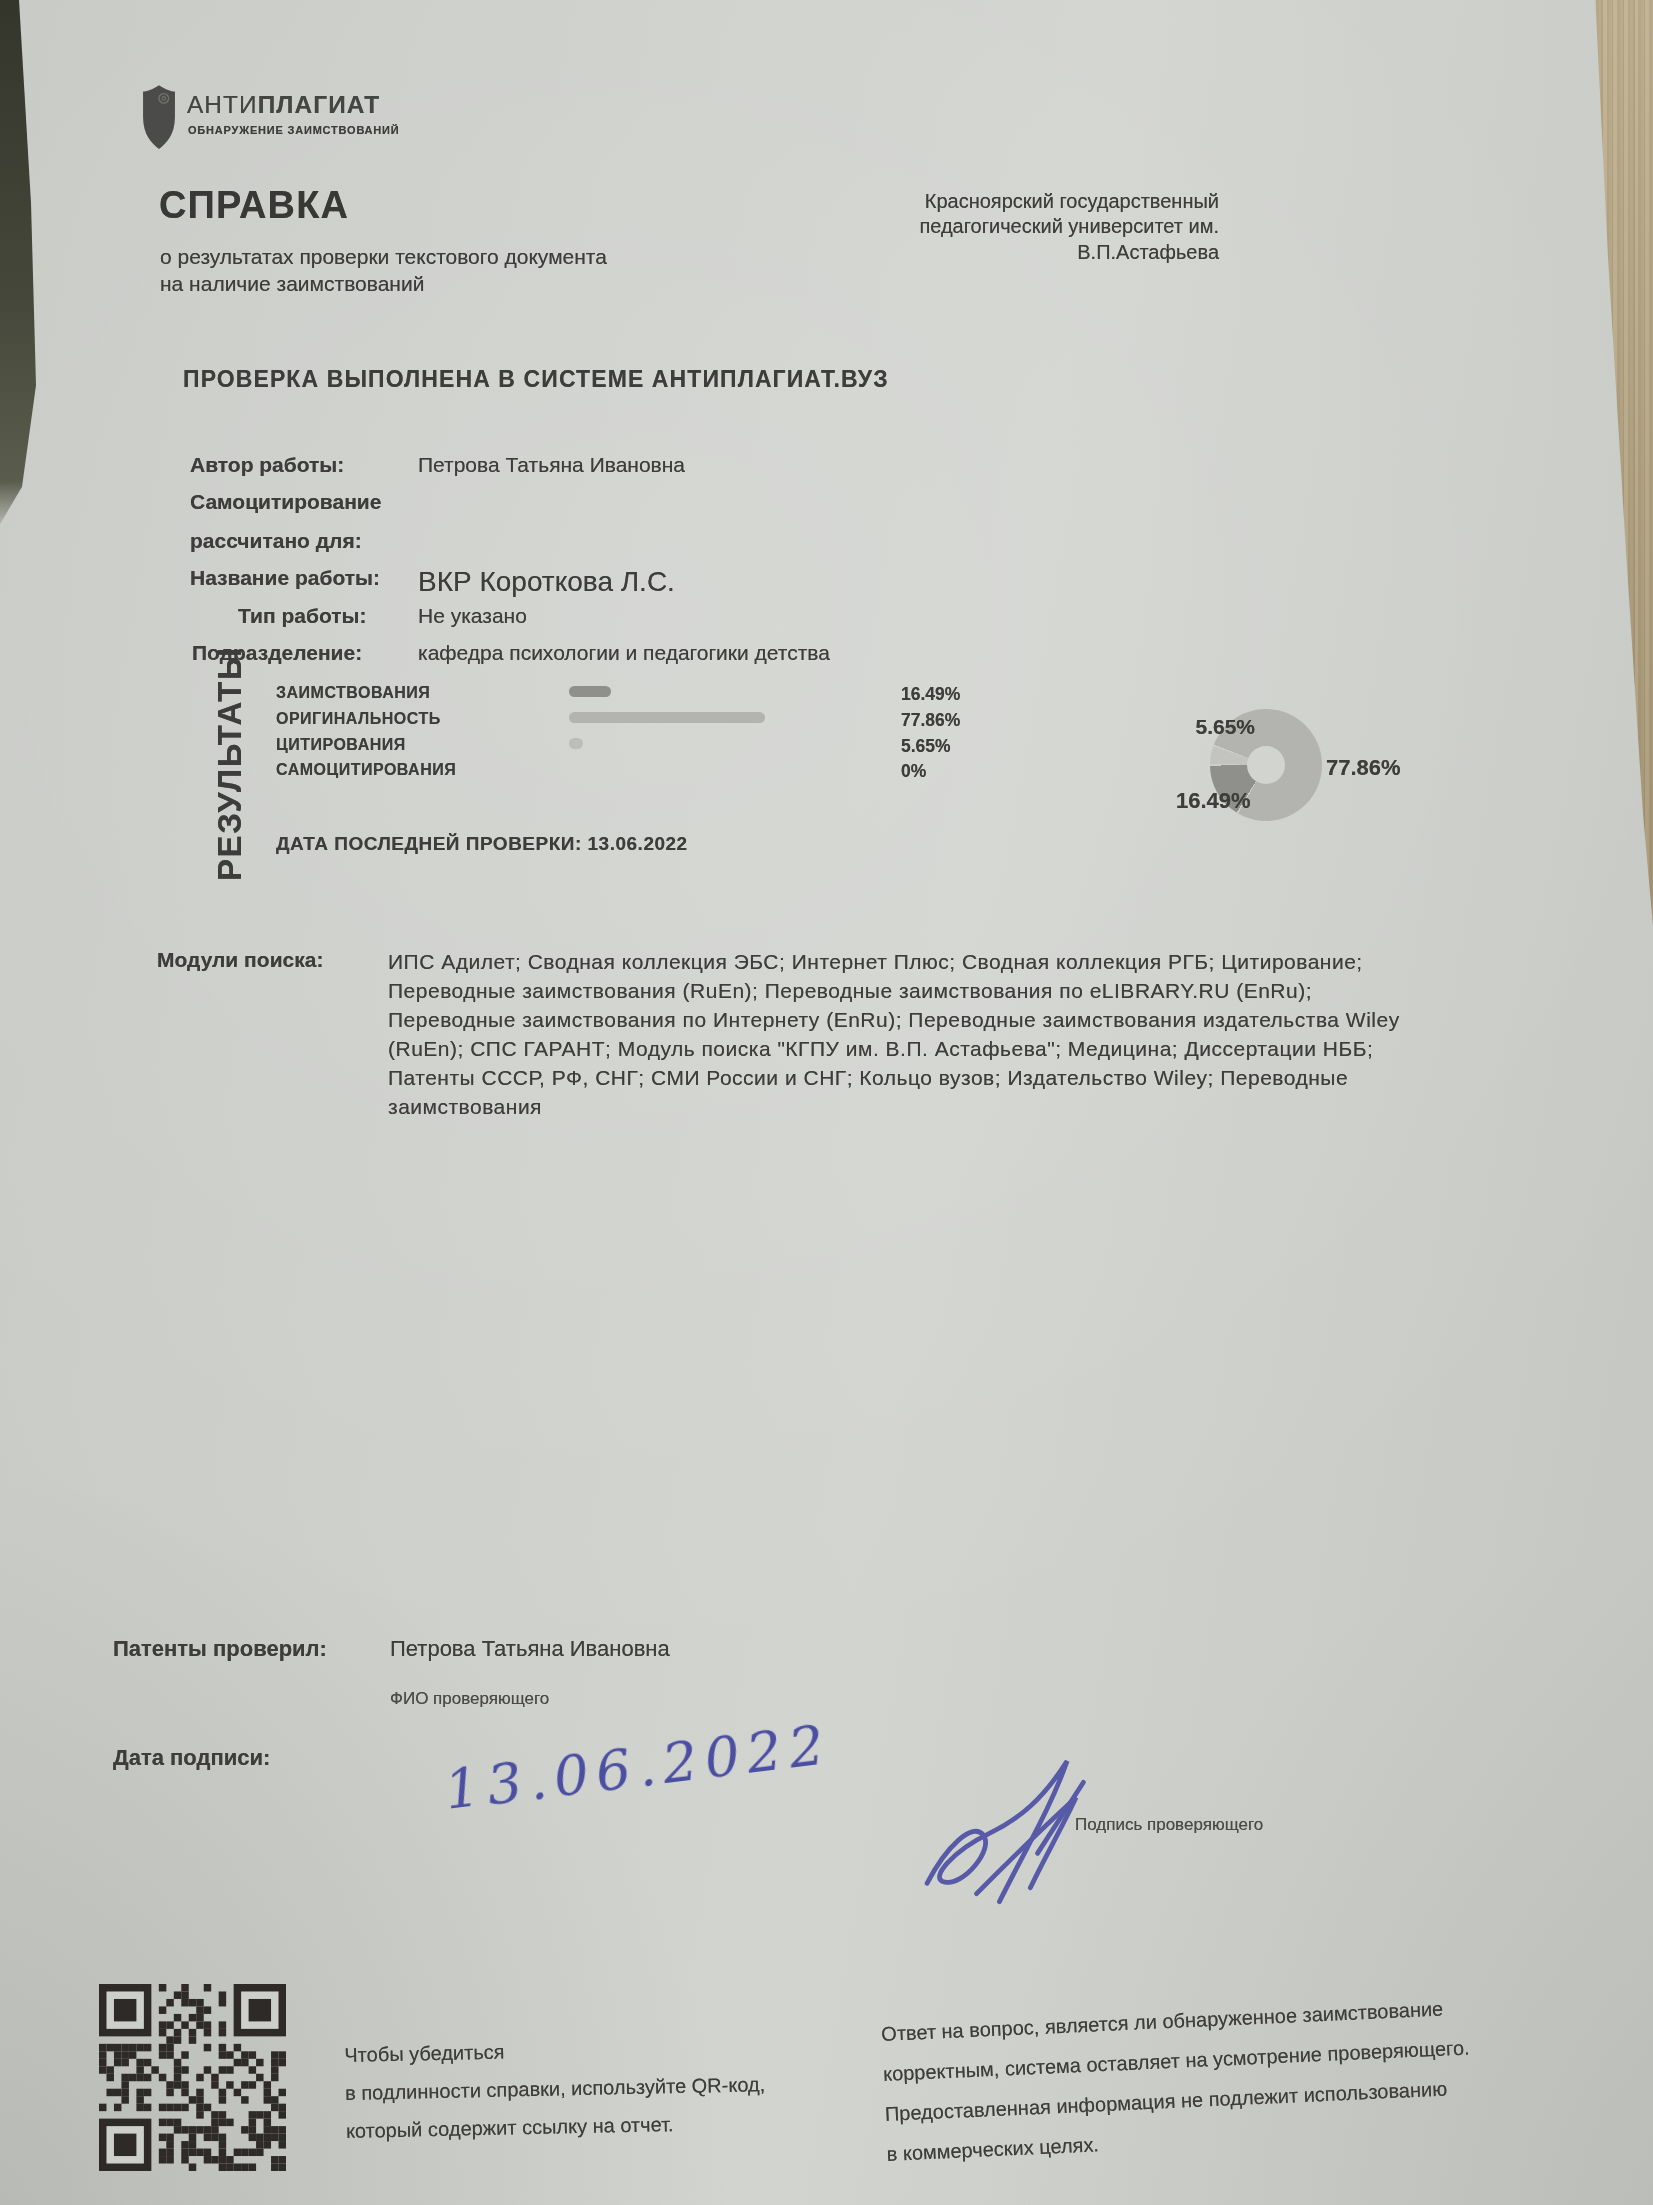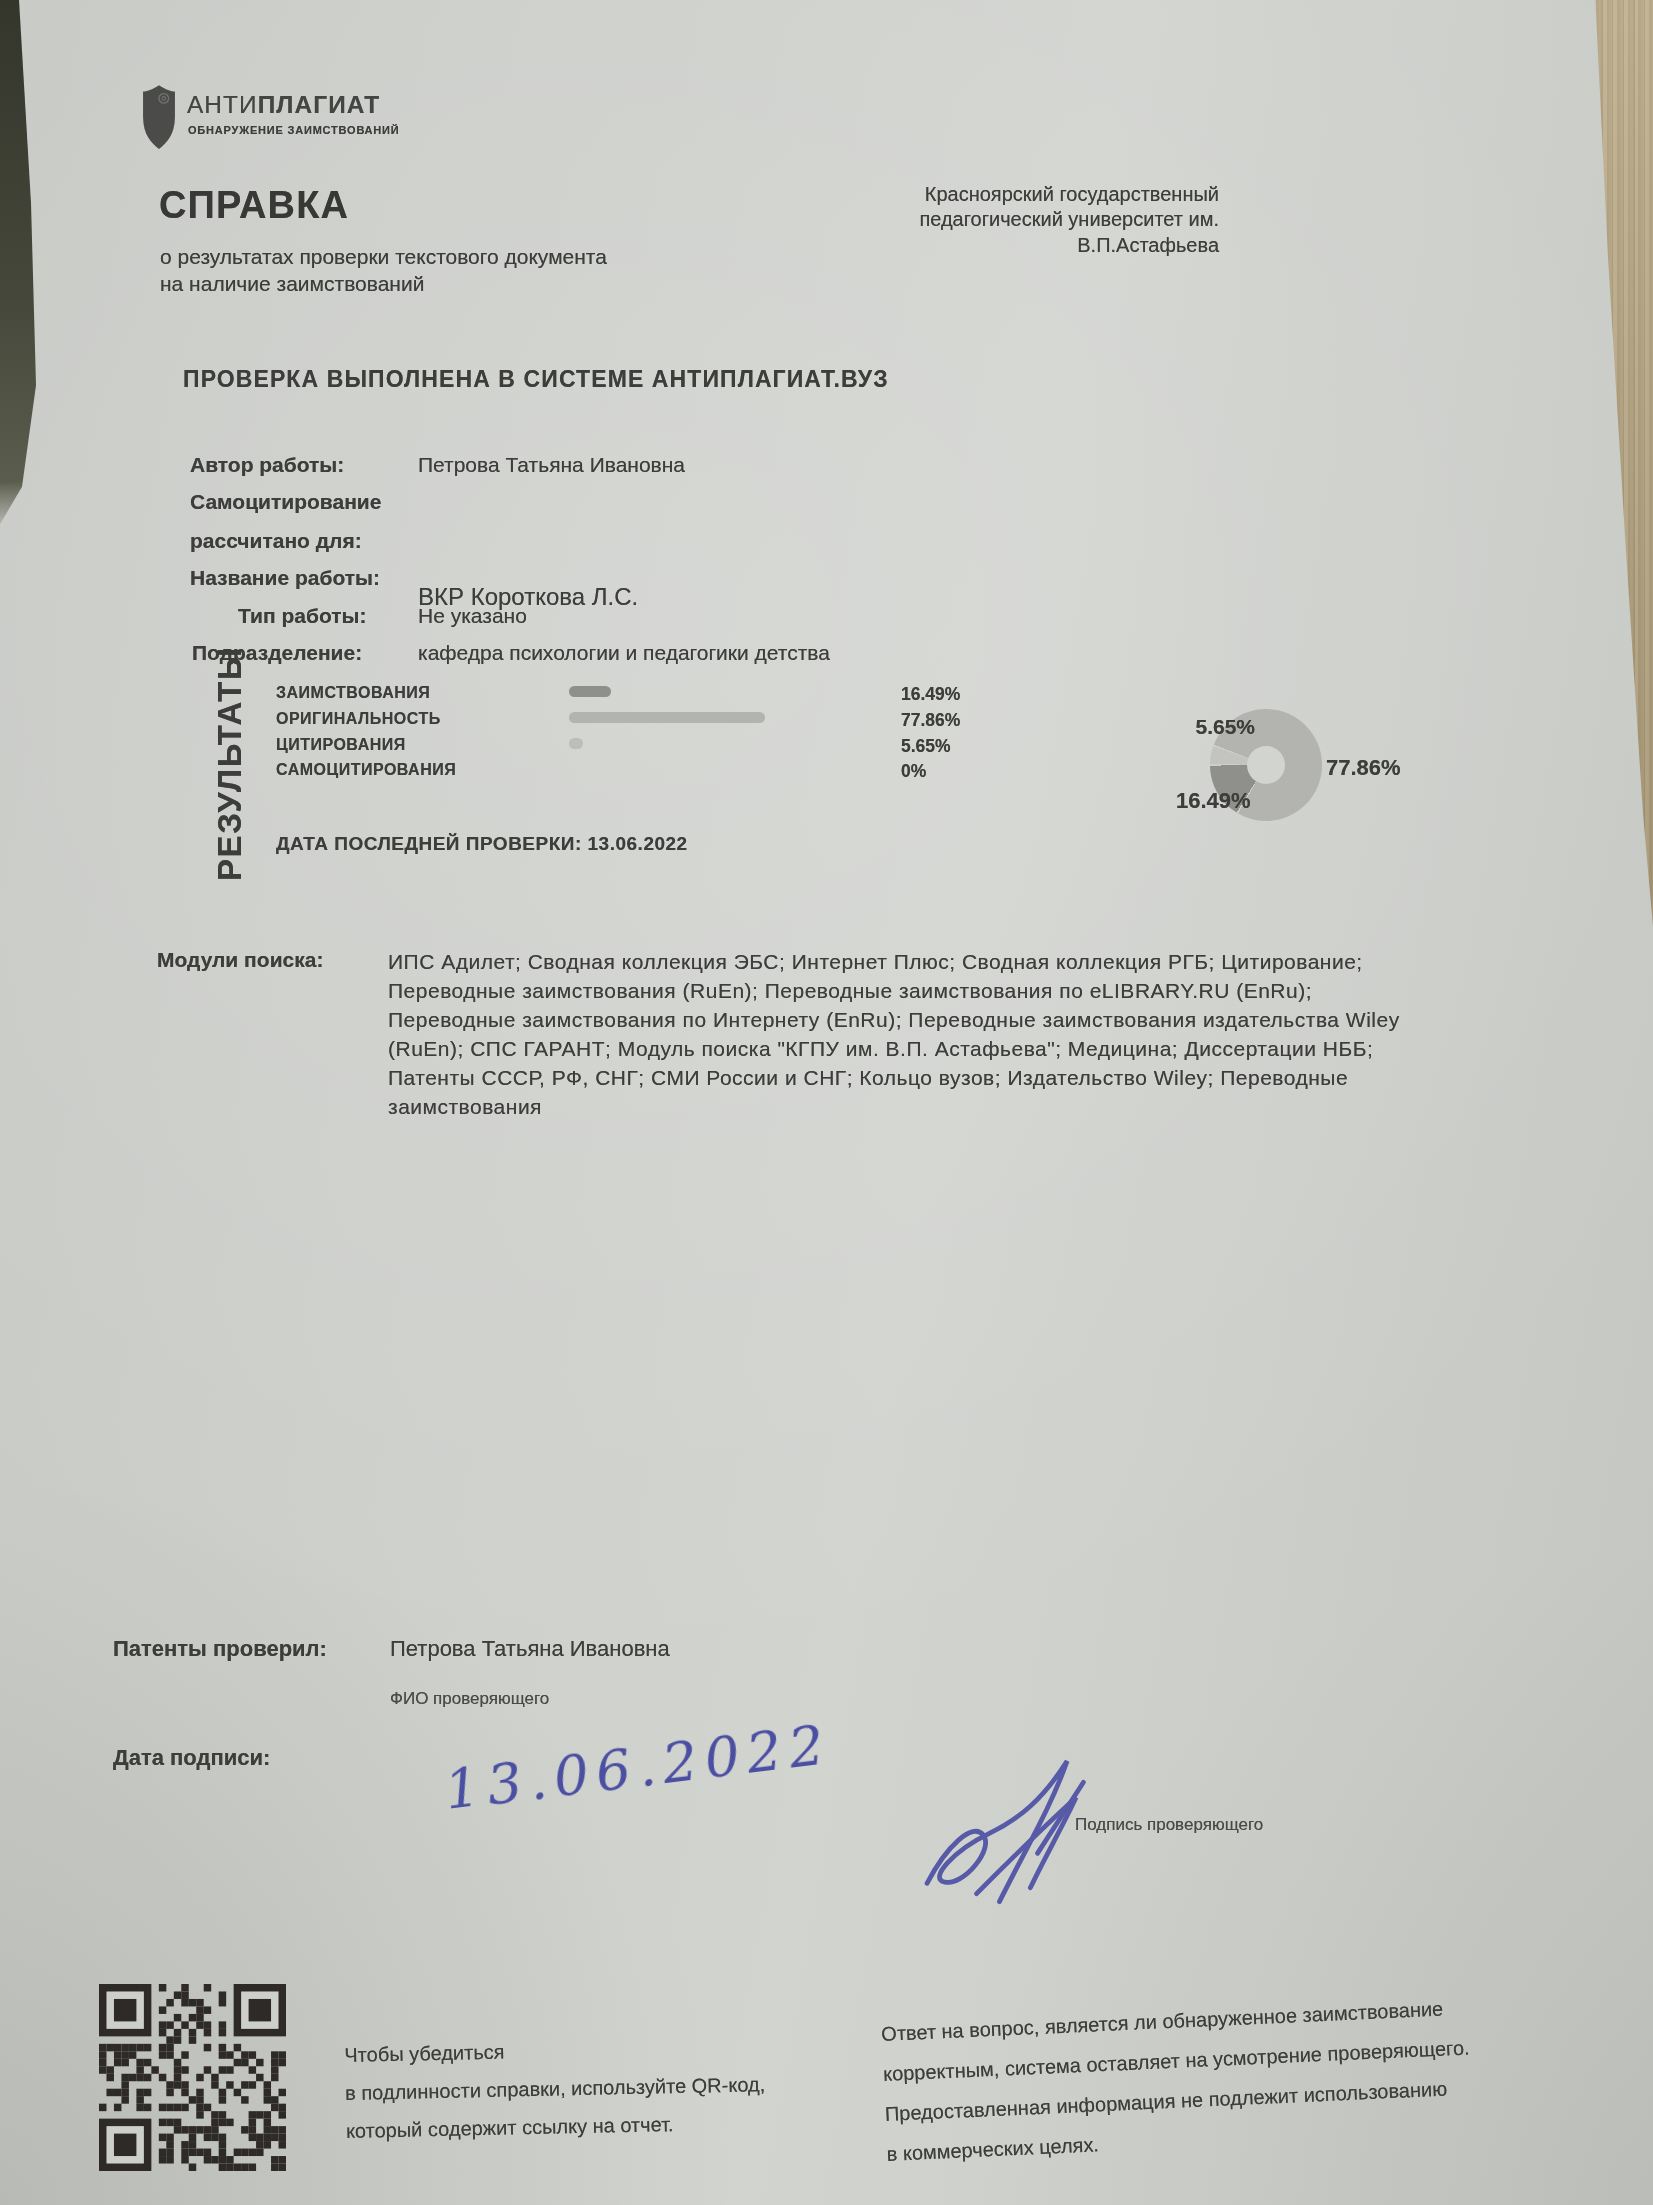--- a/index.html
+++ b/index.html
@@ -53,40 +53,40 @@
       <path d="M32 2 C20 10 8 14 2 14 L2 62 C2 95 18 112 32 122 C46 112 62 95 62 62 L62 14 C56 14 44 10 32 2 Z" fill="#4b4b49"></path>
       <circle cx="41" cy="27" r="9" fill="none" stroke="#73736f" stroke-width="2.4"></circle>
       <circle cx="41" cy="27" r="3.4" fill="none" stroke="#73736f" stroke-width="2"></circle>
     </svg>
   </div>
   <div class="abs txt" style="left:187px;top:91px;font-size:24.4px;letter-spacing:1.1px;color:#454543;">
     <span style="font-weight:400;">АНТИ</span><span class="b">ПЛАГИАТ</span>
   </div>
   <div class="abs txt b" style="left:188px;top:124px;font-size:11px;letter-spacing:0.8px;">ОБНАРУЖЕНИЕ ЗАИМСТВОВАНИЙ</div>
 
-  <div class="abs" style="left:848px;top:182px;width:371px;text-align:right;font-size:20px;line-height:25.4px;">
+  <div class="abs" style="left:848px;top:189px;width:371px;text-align:right;font-size:20px;line-height:25.4px;">
     <div class="txt">Красноярский государственный</div>
     <div class="txt">педагогический университет им.</div>
     <div class="txt">В.П.Астафьева</div>
   </div>
 
   <div class="abs txt b" style="left:159px;top:184px;font-size:38px;letter-spacing:1.1px;color:#383836;">СПРАВКА</div>
   <div class="abs txt" style="left:160px;top:245px;font-size:21px;">о результатах проверки текстового документа</div>
   <div class="abs txt" style="left:160px;top:272px;font-size:21px;">на наличие заимствований</div>
 
   <div class="abs txt b" style="left:183px;top:366px;font-size:23px;letter-spacing:1.1px;">ПРОВЕРКА ВЫПОЛНЕНА В СИСТЕМЕ АНТИПЛАГИАТ.ВУЗ</div>
 
   <div class="abs txt b" style="left:190px;top:453px;font-size:21px;text-align:center;">Автор работы:</div>
   <div class="abs txt" style="left:418px;top:453px;font-size:21px;">Петрова Татьяна Ивановна</div>
   <div class="abs txt b" style="left:190px;top:490px;font-size:21px;">Самоцитирование</div>
   <div class="abs txt" style="left:418px;top:490px;font-size:21px;"></div>
   <div class="abs txt b" style="left:190px;top:529px;font-size:21px;">рассчитано для:</div>
   <div class="abs txt" style="left:418px;top:529px;font-size:21px;"></div>
   <div class="abs txt b" style="left:190px;top:566px;font-size:21px;">Название работы:</div>
-  <div class="abs txt" style="left:418px;top:566px;font-size:24px;margin-top:17px;">ВКР Короткова Л.С.</div>
+  <div class="abs txt" style="left:418px;top:566px;font-size:28px;">ВКР Короткова Л.С.</div>
   <div class="abs txt b" style="left:190px;top:604px;font-size:21px;margin-left:48px;">Тип работы:</div>
   <div class="abs txt" style="left:418px;top:604px;font-size:21px;">Не указано</div>
   <div class="abs txt b" style="left:192px;top:641px;font-size:21px;">Подразделение:</div>
   <div class="abs txt" style="left:418px;top:641px;font-size:21px;">кафедра психологии и педагогики детства</div>
 
   <div class="abs txt b vertical" style="left:211px;top:632px;height:249px;font-size:33px;letter-spacing:1.6px;">РЕЗУЛЬТАТЫ</div>
 
   <div class="abs txt b cap" style="left:276px;top:684px;font-size:16px;">ЗАИМСТВОВАНИЯ</div>
   <div class="abs bar" style="left: 569px; top: 686px; width: 42px; background: rgb(143, 143, 140);"></div>
   <div class="abs txt b" style="left:901px;top:684px;font-size:17.5px;">16.49%</div>

